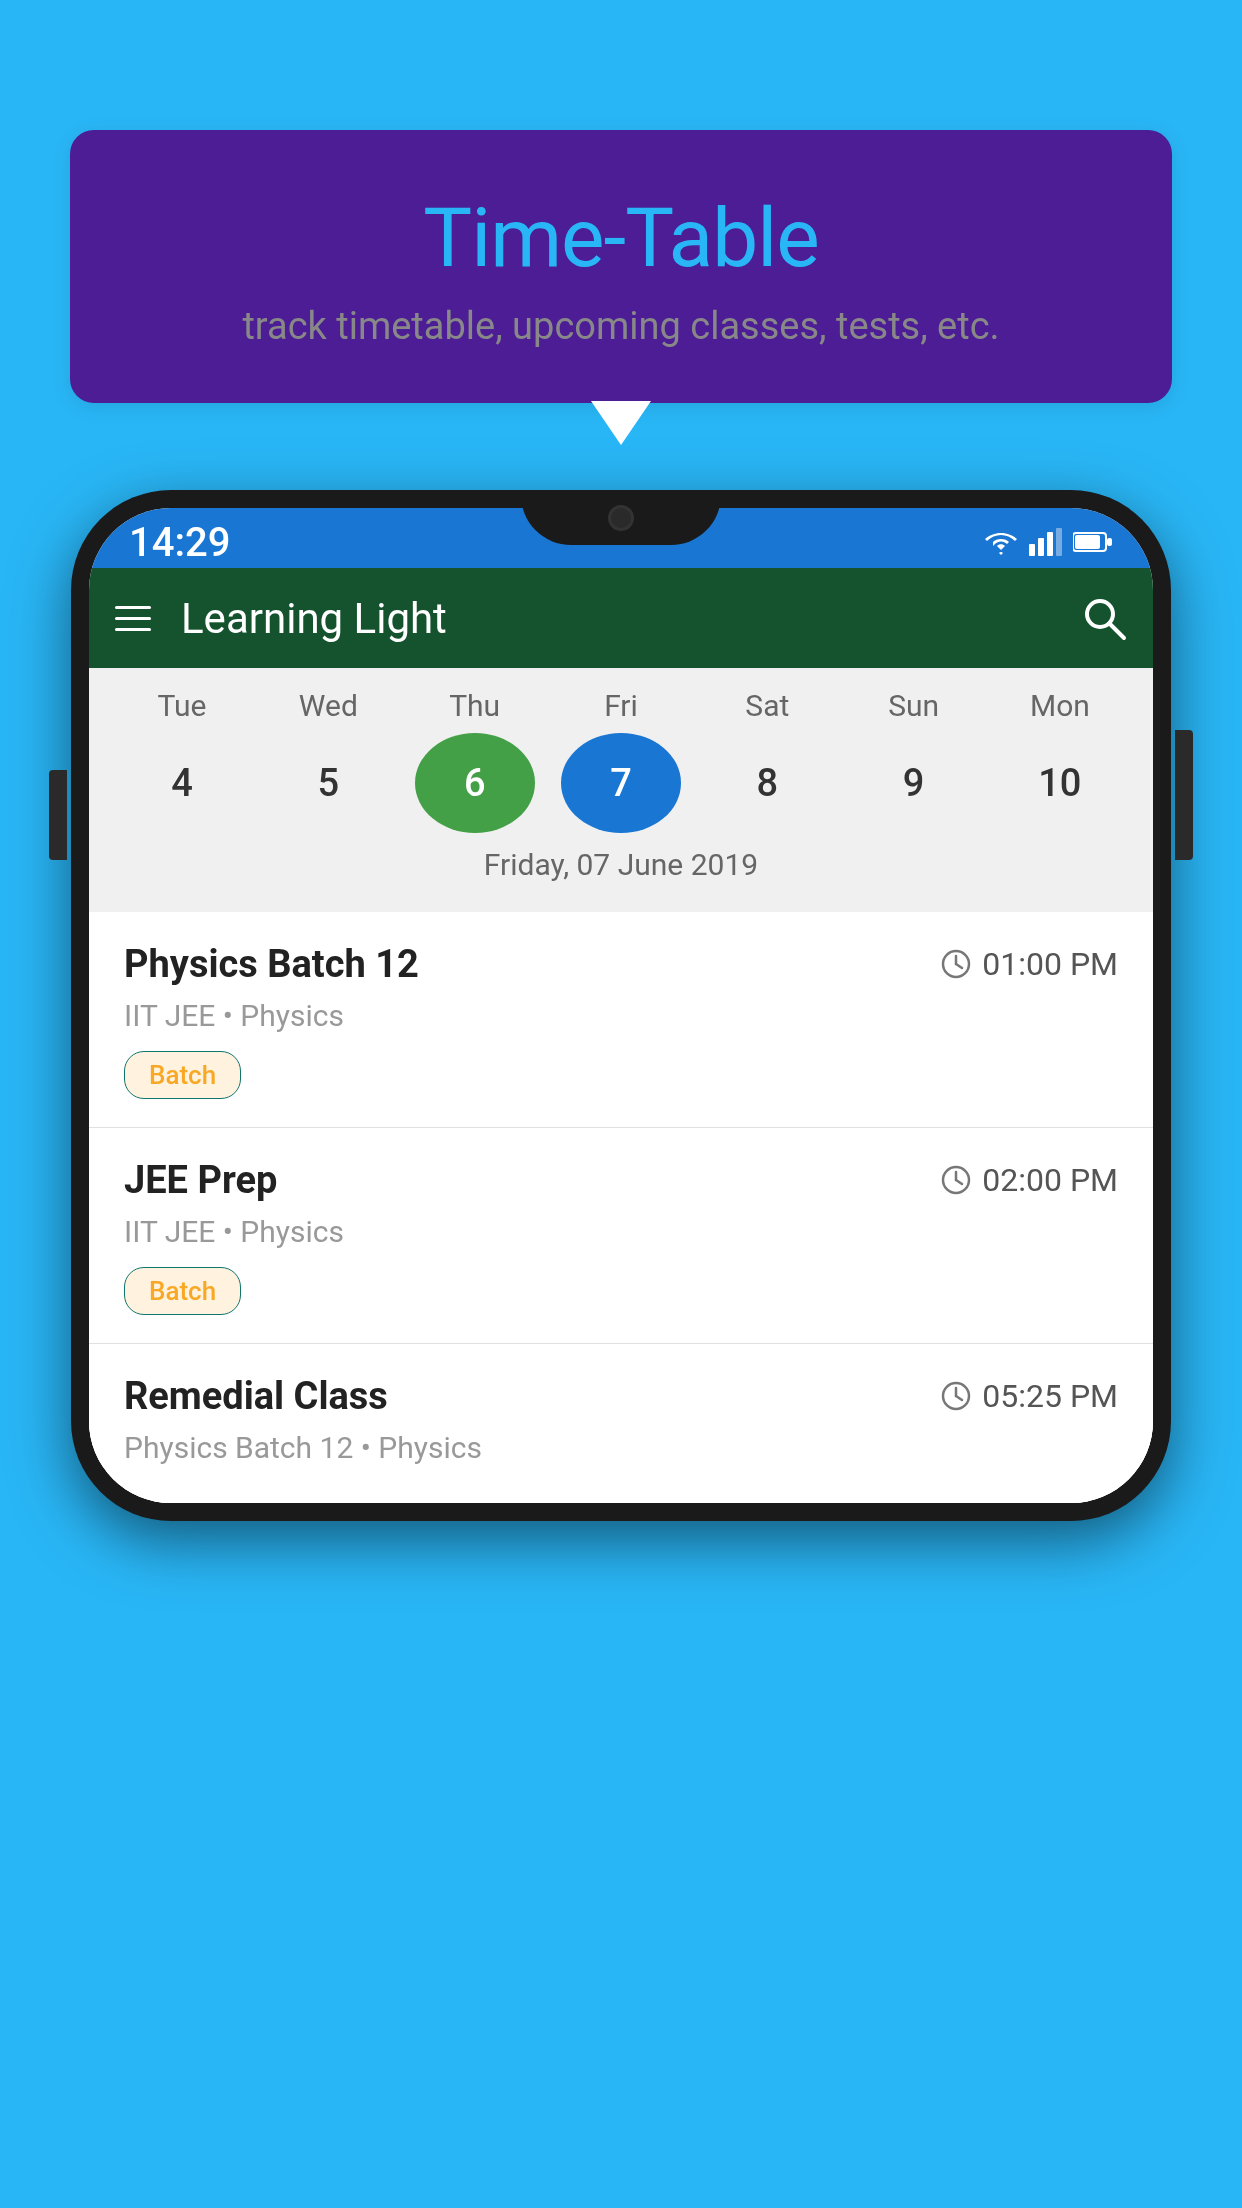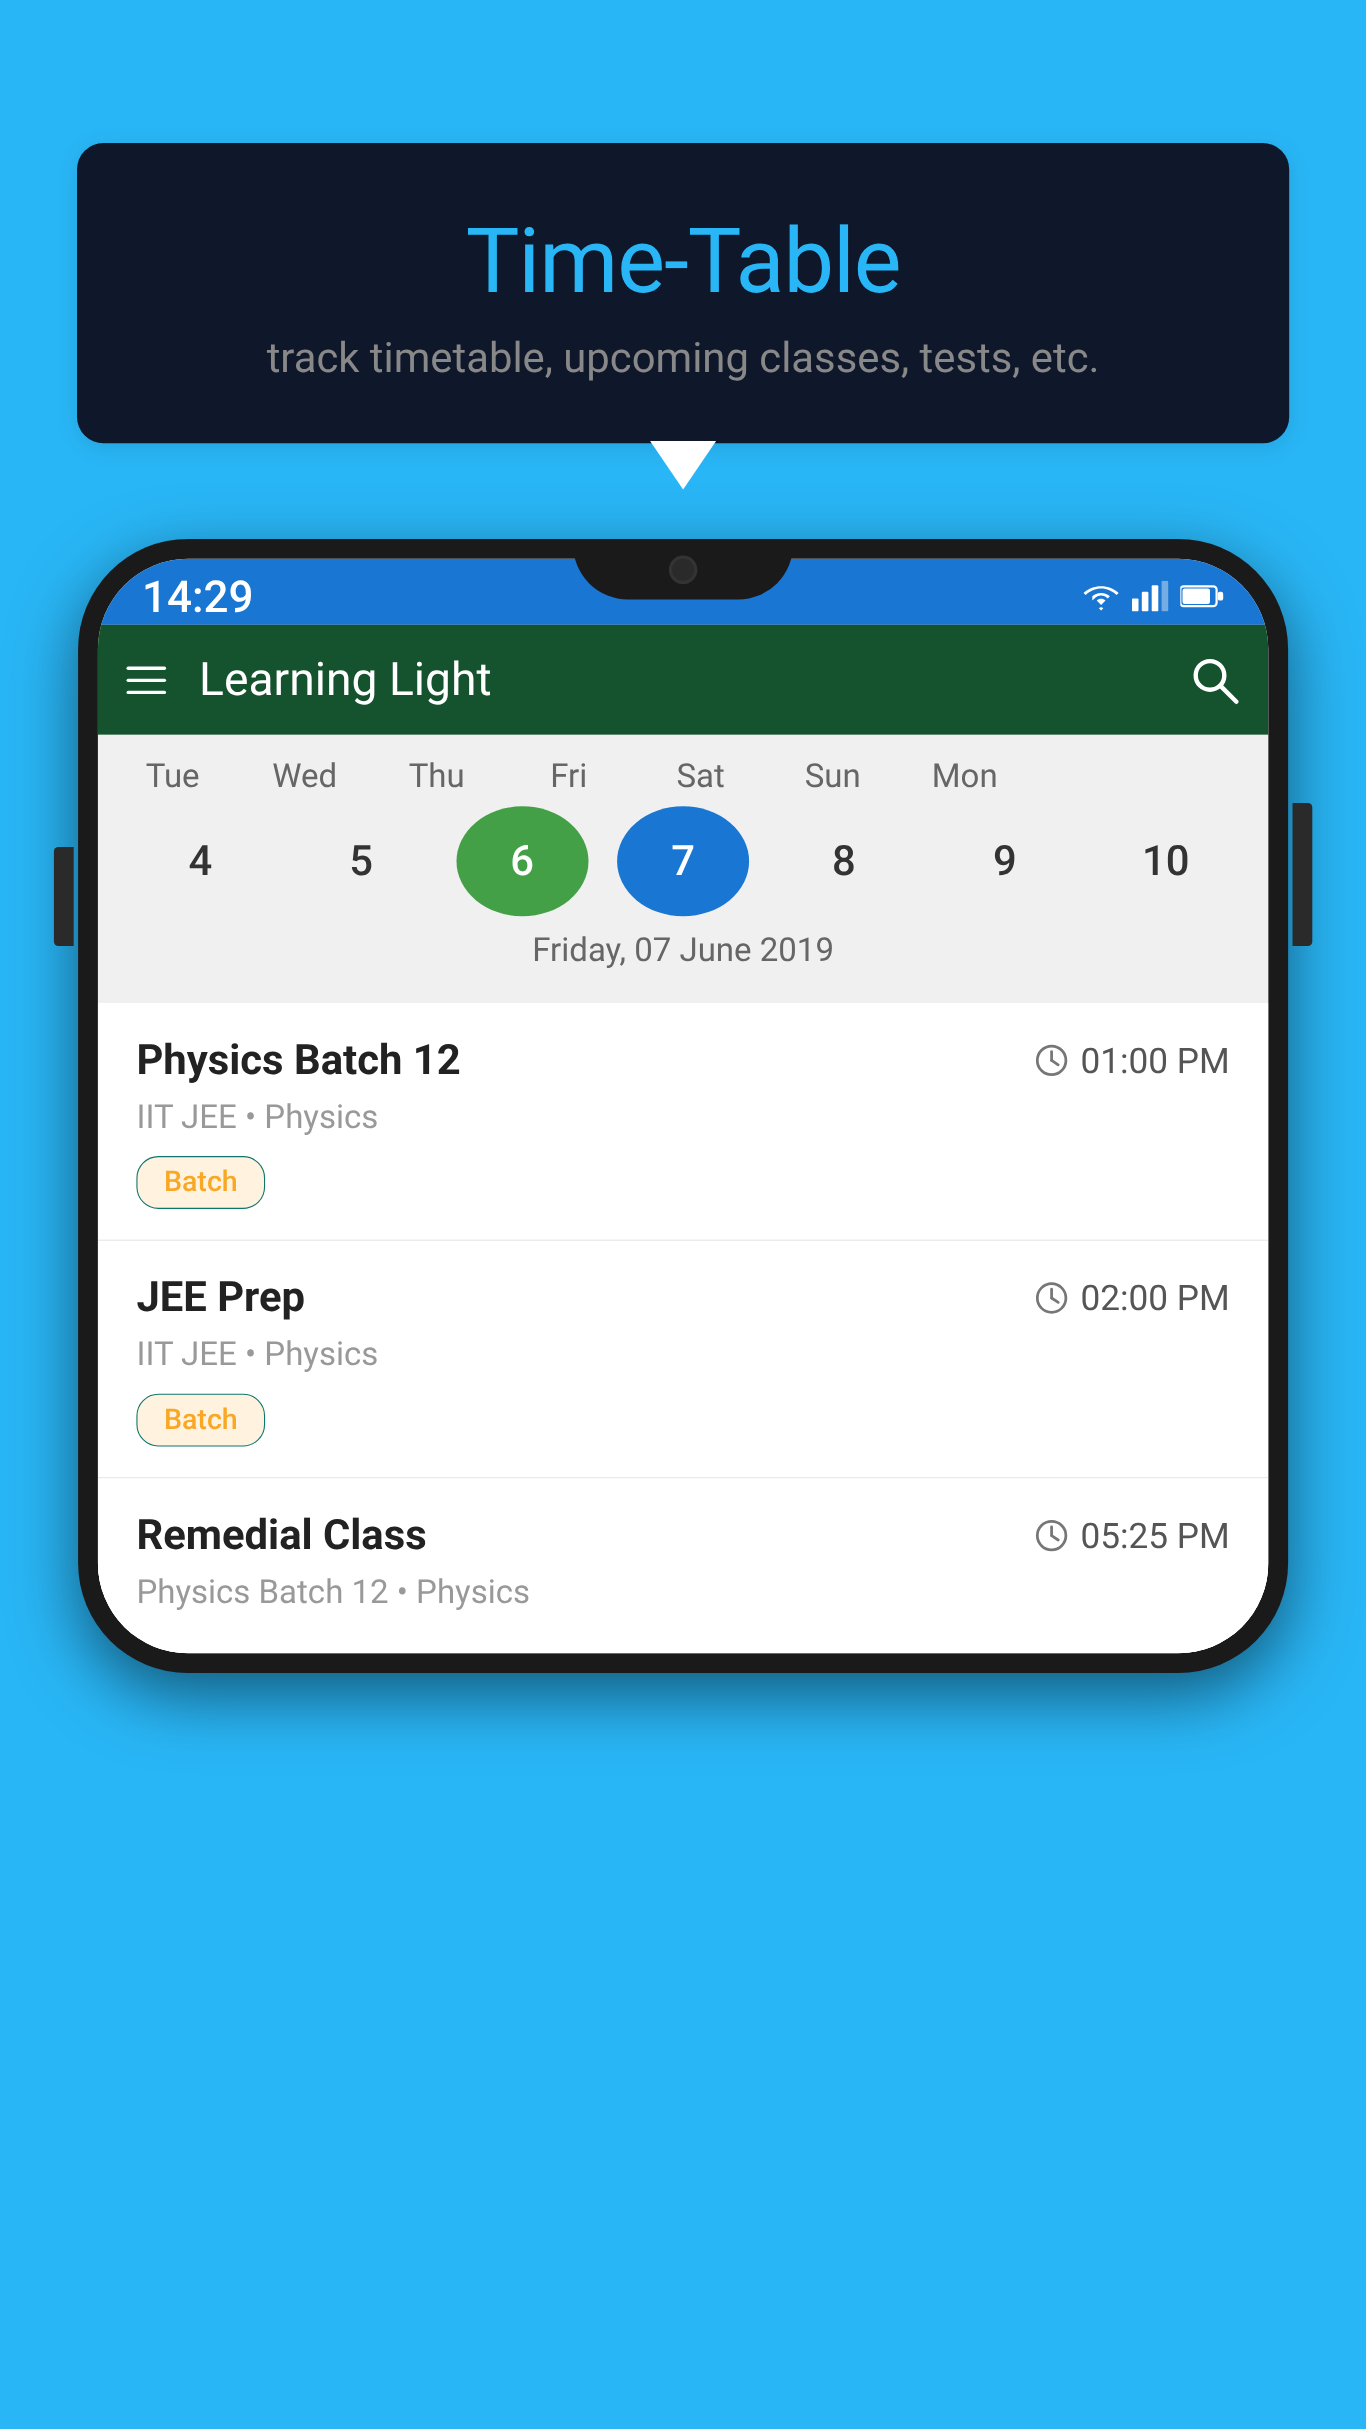--- a/index.html
+++ b/index.html
@@ -17,21 +17,21 @@
     
     .tooltip-container {
       position: absolute;
       top: 130px;
       left: 70px;
       right: 70px;
       z-index: 10;
     }
 
     .tooltip-bubble {
-      background: #0f172a;
+      background: #4c1d95;
       border-radius: 24px;
       padding: 60px 50px 55px 50px;
       text-align: center;
       position: relative;
       box-shadow: 0 4px 20px rgba(0,0,0,0.1);
     }
 
     .tooltip-bubble::after {
       content: '';
       position: absolute;
@@ -189,22 +189,22 @@
     }
 
     
     .calendar-strip {
       background: #f0f0f0;
       padding: 20px 0 10px 0;
     }
 
     .day-headers {
       display: flex;
-      justify-content: flex-start;
-      padding: 0 8px;
+      justify-content: space-between;
+      padding: 0 33px;
       margin-bottom: 10px;
     }
 
     .day-header {
       font-size: 30px;
       color: #666;
       width: 120px;
       text-align: center;
     }
 

